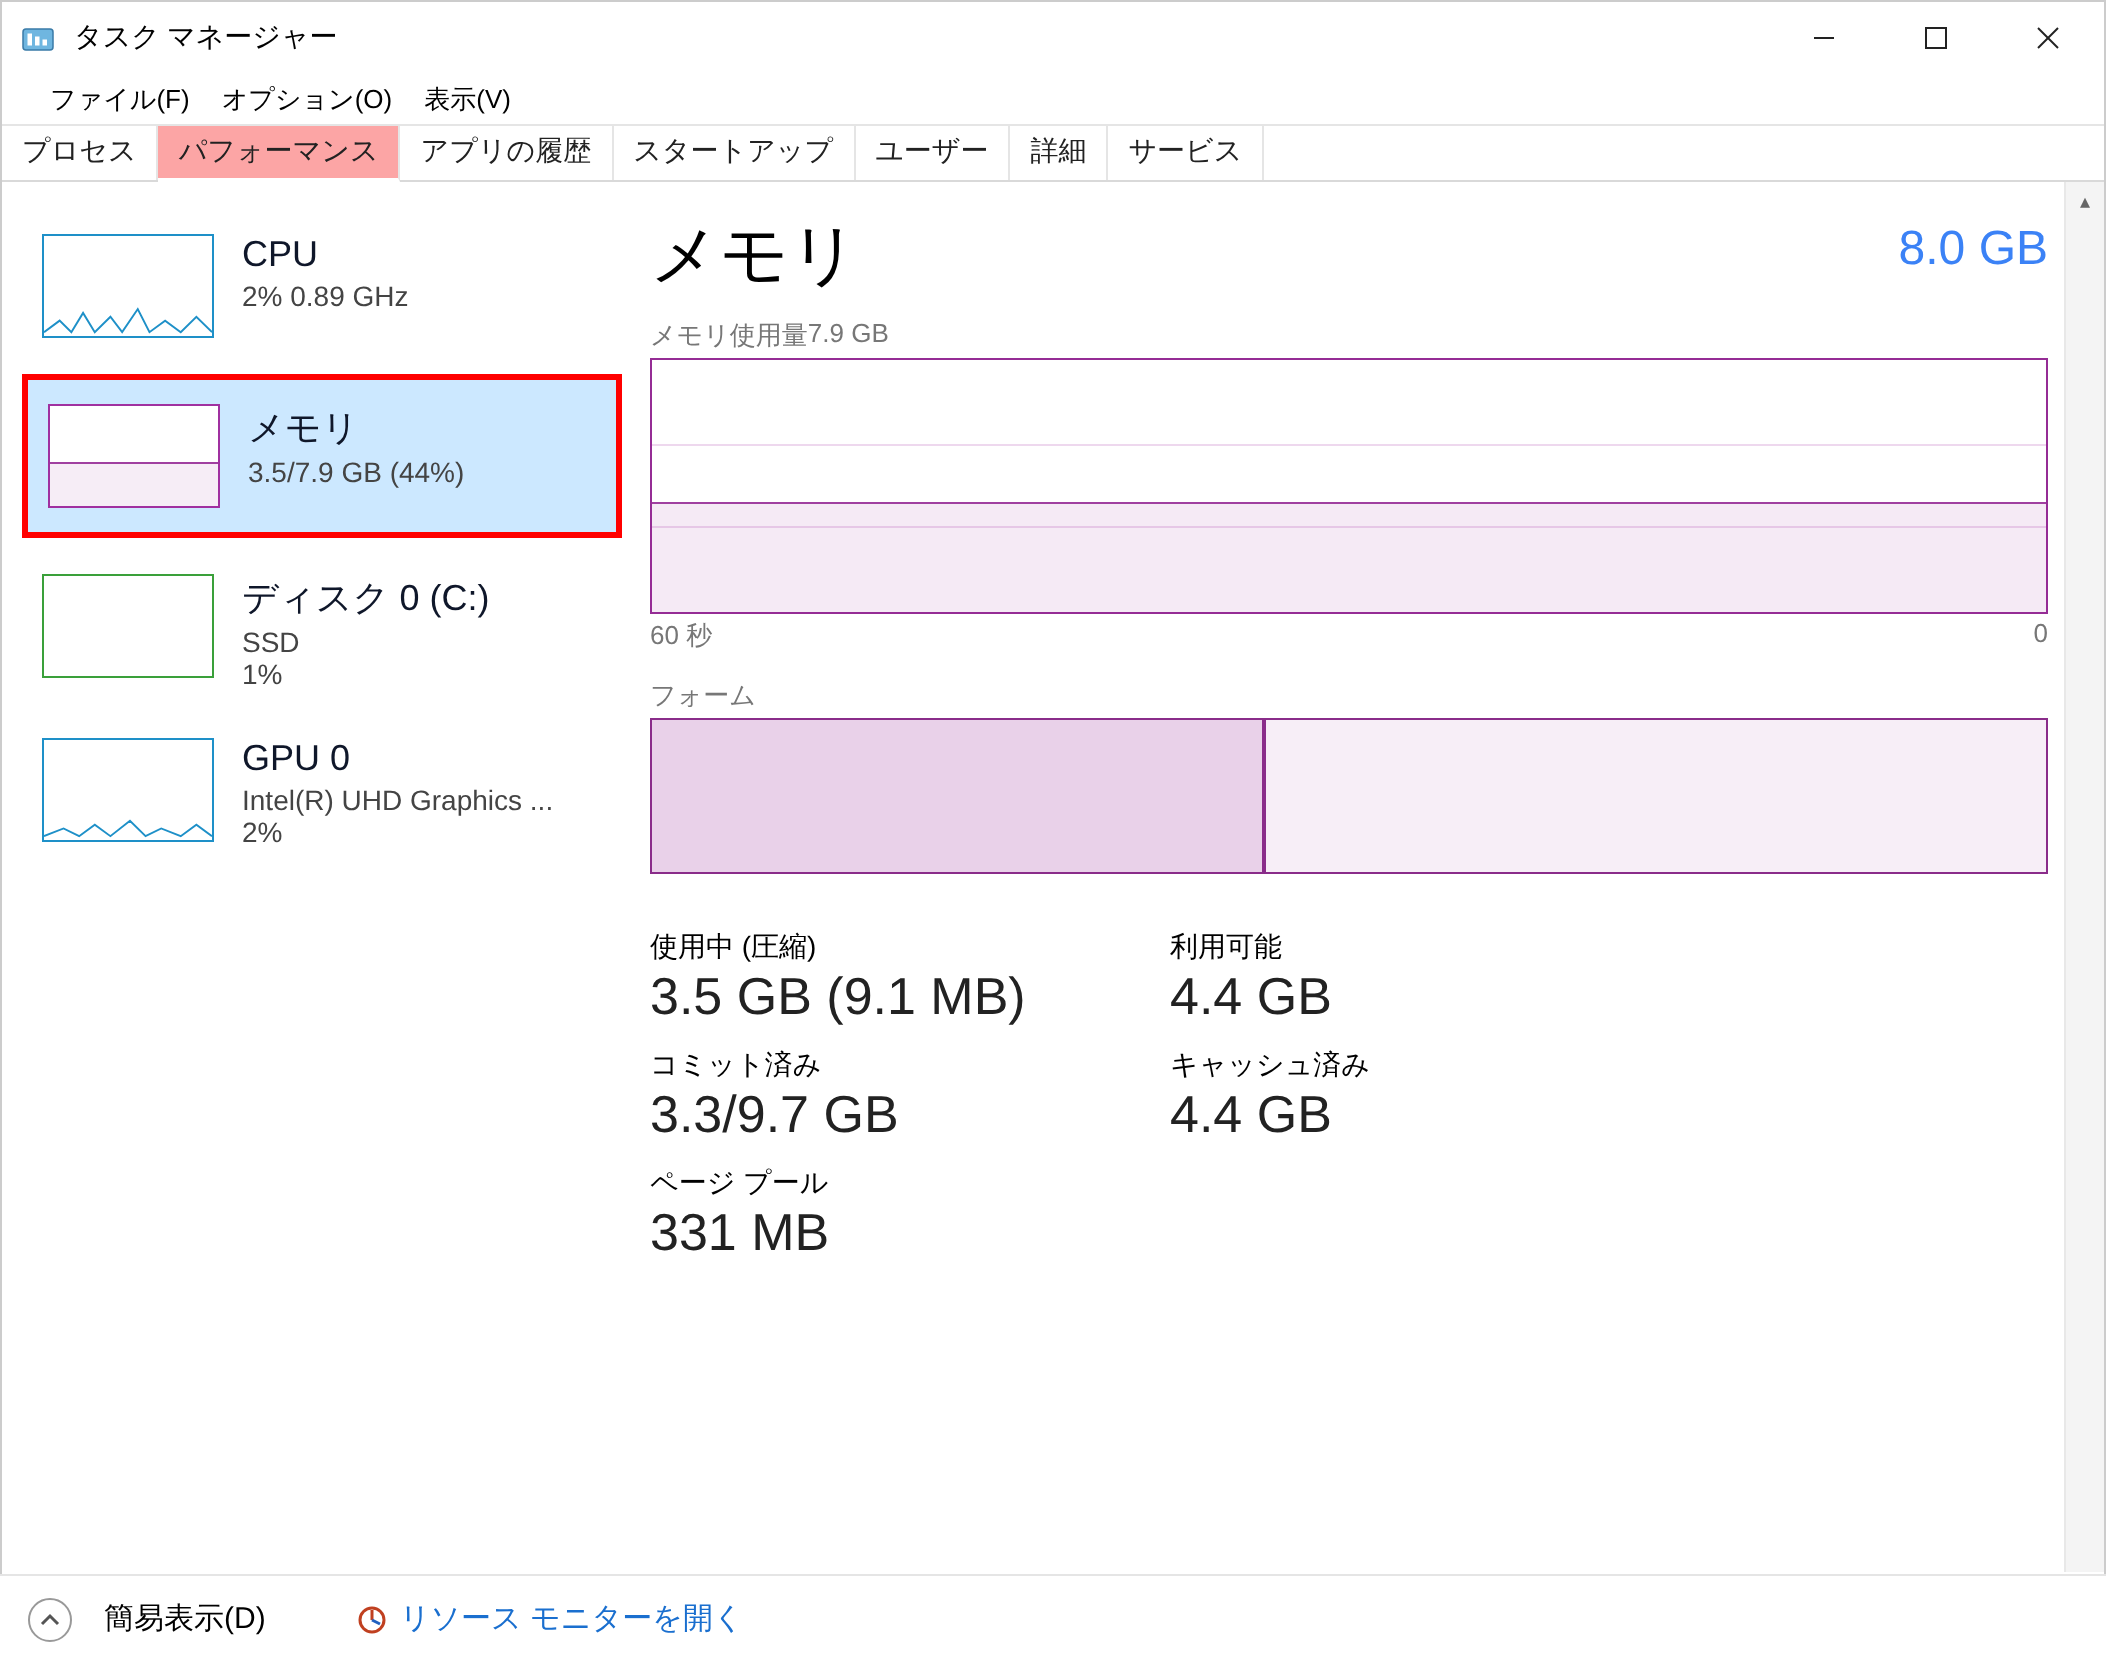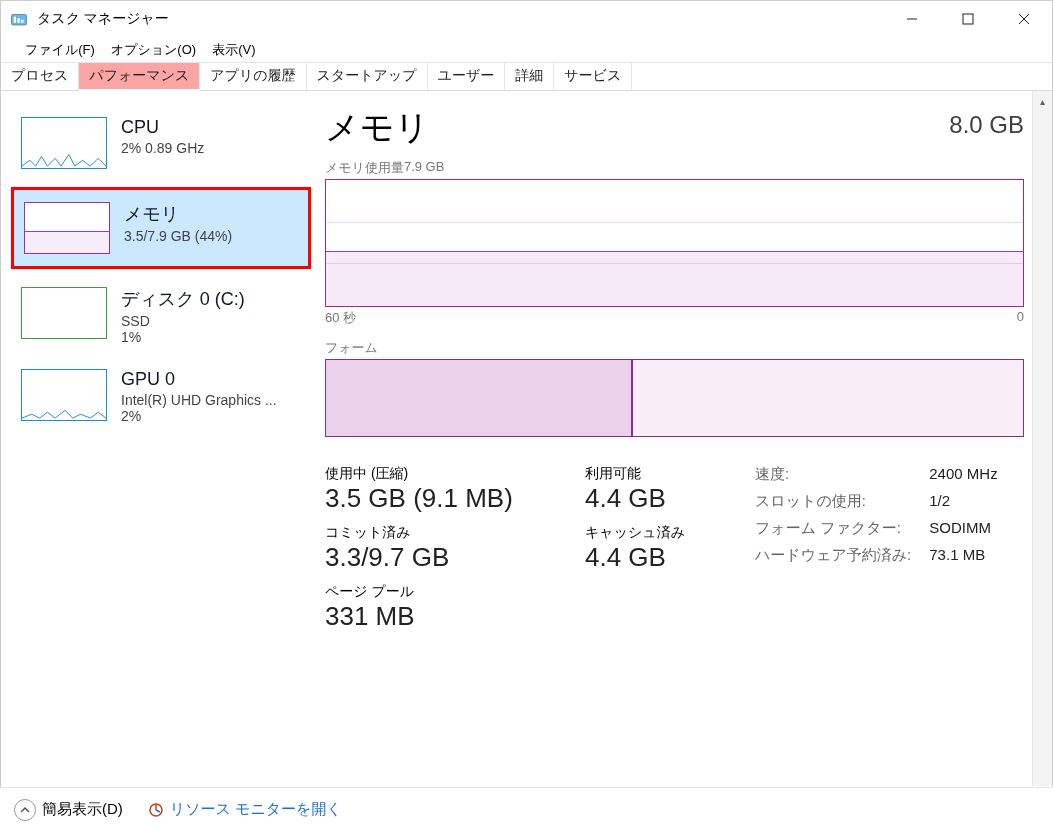--- a/index.html
+++ b/index.html
@@ -22,39 +22,39 @@
 .thumb { width: 86px; height: 52px; border: 1px solid #aaa; margin-right: 14px; flex-shrink: 0; position: relative; overflow: hidden; background: #fff;}
 .thumb.cpu { border-color: #1e90c8; }
 .thumb.mem { border-color: #a030a0; }
 .thumb.disk { border-color: #3aa03a; }
 .thumb.gpu { border-color: #1e90c8; }
 .side-text .t { font-size: 18px; color: #0f172a; margin-bottom: 2px;}
 .side-text .s { font-size: 14px; color: #444; }
 .main { flex: 1; padding: 14px 28px 0 4px; position: relative; }
 .main-hdr { display: flex; justify-content: space-between; align-items: flex-start; margin-bottom: 8px;}
 .main-title { font-size: 34px; font-weight: 400; }
-.main-total { font-size: 24px; color: #404040; padding-top: 6px;}
+.main-total { font-size: 24px; color: #3b82f6; padding-top: 6px;}
 .graph-label-row { display: flex; justify-content: flex-start; font-size: 13px; color: #777; margin-bottom: 2px;}
 .big-graph { height: 128px; border: 1px solid #952c95; background: #fff; position: relative; margin-bottom: 2px;}
 .big-graph .grid { position: absolute; inset: 0; }
 .big-graph .grid hr { border: none; border-top: 1px solid #eed8ee; position: absolute; left:0; right:0;}
 .big-graph .fill { position: absolute; left:0; right:0; bottom:0; height: 44%; background: rgba(170,80,170,0.12); border-top: 1px solid #a040a0;}
 .axis-row { display: flex; justify-content: space-between; font-size: 13px; color: #777; margin-bottom: 12px;}
 .comp-graph { height: 78px; border: 1px solid #8a2c8a; position: relative; background: #f7eef7;}
 .comp-used { position: absolute; left:0; top:0; bottom:0; width: 44%; background: rgba(170,80,170,0.18); border-right: 2px solid #8a2c8a;}
 .stats { display: flex; margin-top: 28px; gap: 30px; }
 .statcol { display: flex; flex-direction: column; gap: 10px; }
 .statblk .lbl { font-size: 14px; color: #000000; }
 .statblk .val { font-size: 26px; color: #222; }
 .kv { display: grid; grid-template-columns: auto auto; column-gap: 18px; row-gap: 8px; font-size: 15px; }
 .kv .k { color: #666; }
 .kv .v { color: #222; }
 .statcol.left { min-width: 230px;}
 .statcol.mid { min-width: 140px;}
-.footer { position: absolute; left: 0; right: 0; bottom: 0; height: 44px; border-top: 1px solid #e5e5e5; display: flex; align-items: center; padding: 0 14px; gap: 6px; background: #fff;}
+.footer { position: absolute; left: 0; right: 0; bottom: 0; height: 44px; border-top: 1px solid #e5e5e5; display: flex; align-items: center; padding: 0 14px; gap: 16px; background: #fff;}
 .collapse-btn { width: 22px; height: 22px; border: 1px solid #999; border-radius: 50%; display:flex; align-items:center; justify-content:center;}
 .footer-link { color: #1a6fcf; font-size: 15px; display: flex; align-items: center; gap: 6px;}
 .footer-text { font-size: 15px; }
 .scrollbar { position: absolute; right: 0; top: 0; bottom: 0; width: 20px; background: #f4f4f4; border-left: 1px solid #e8e8e8;}
 .scrollbar .up, .scrollbar .down{ height: 20px; display:flex; align-items:center; justify-content:center; color:#666; font-size:10px;}
 .thumb-mem-line{position:absolute;left:0;right:0;top:55%;height:1px;background:#a040a0;}
 .thumb-mem-fill{position:absolute;left:0;right:0;bottom:0;top:56%;background:rgba(170,80,170,0.1);}
 .divider{width:1px; background:#e5e5e5; margin:0 6px;}
 </style>
 </head>
@@ -198,32 +198,20 @@
       <div class="statcol mid">
         <div class="statblk">
             <div class="lbl">利用可能</div>
             <div class="val">4.4 GB</div>
           </div>
         <div class="statblk">
             <div class="lbl">キャッシュ済み</div>
             <div class="val">4.4 GB</div>
           </div>
       </div>
-      <div class="statcol">
-        <div class="kv">
-          <span class="k">速度:</span>
-            <span class="v">2400 MHz</span>
-          <span class="k">スロットの使用:</span>
-            <span class="v">1/2</span>
-          <span class="k">フォーム ファクター:</span>
-            <span class="v">SODIMM</span>
-          <span class="k">ハードウェア予約済み:</span>
-            <span class="v">73.1 MB</span>
-        </div>
-      </div>
     </div>
   </div>
 
   <div class="scrollbar">
     <div class="up">▴</div>
   </div>
 </div>
 
 <div class="footer">
   <div class="collapse-btn">

